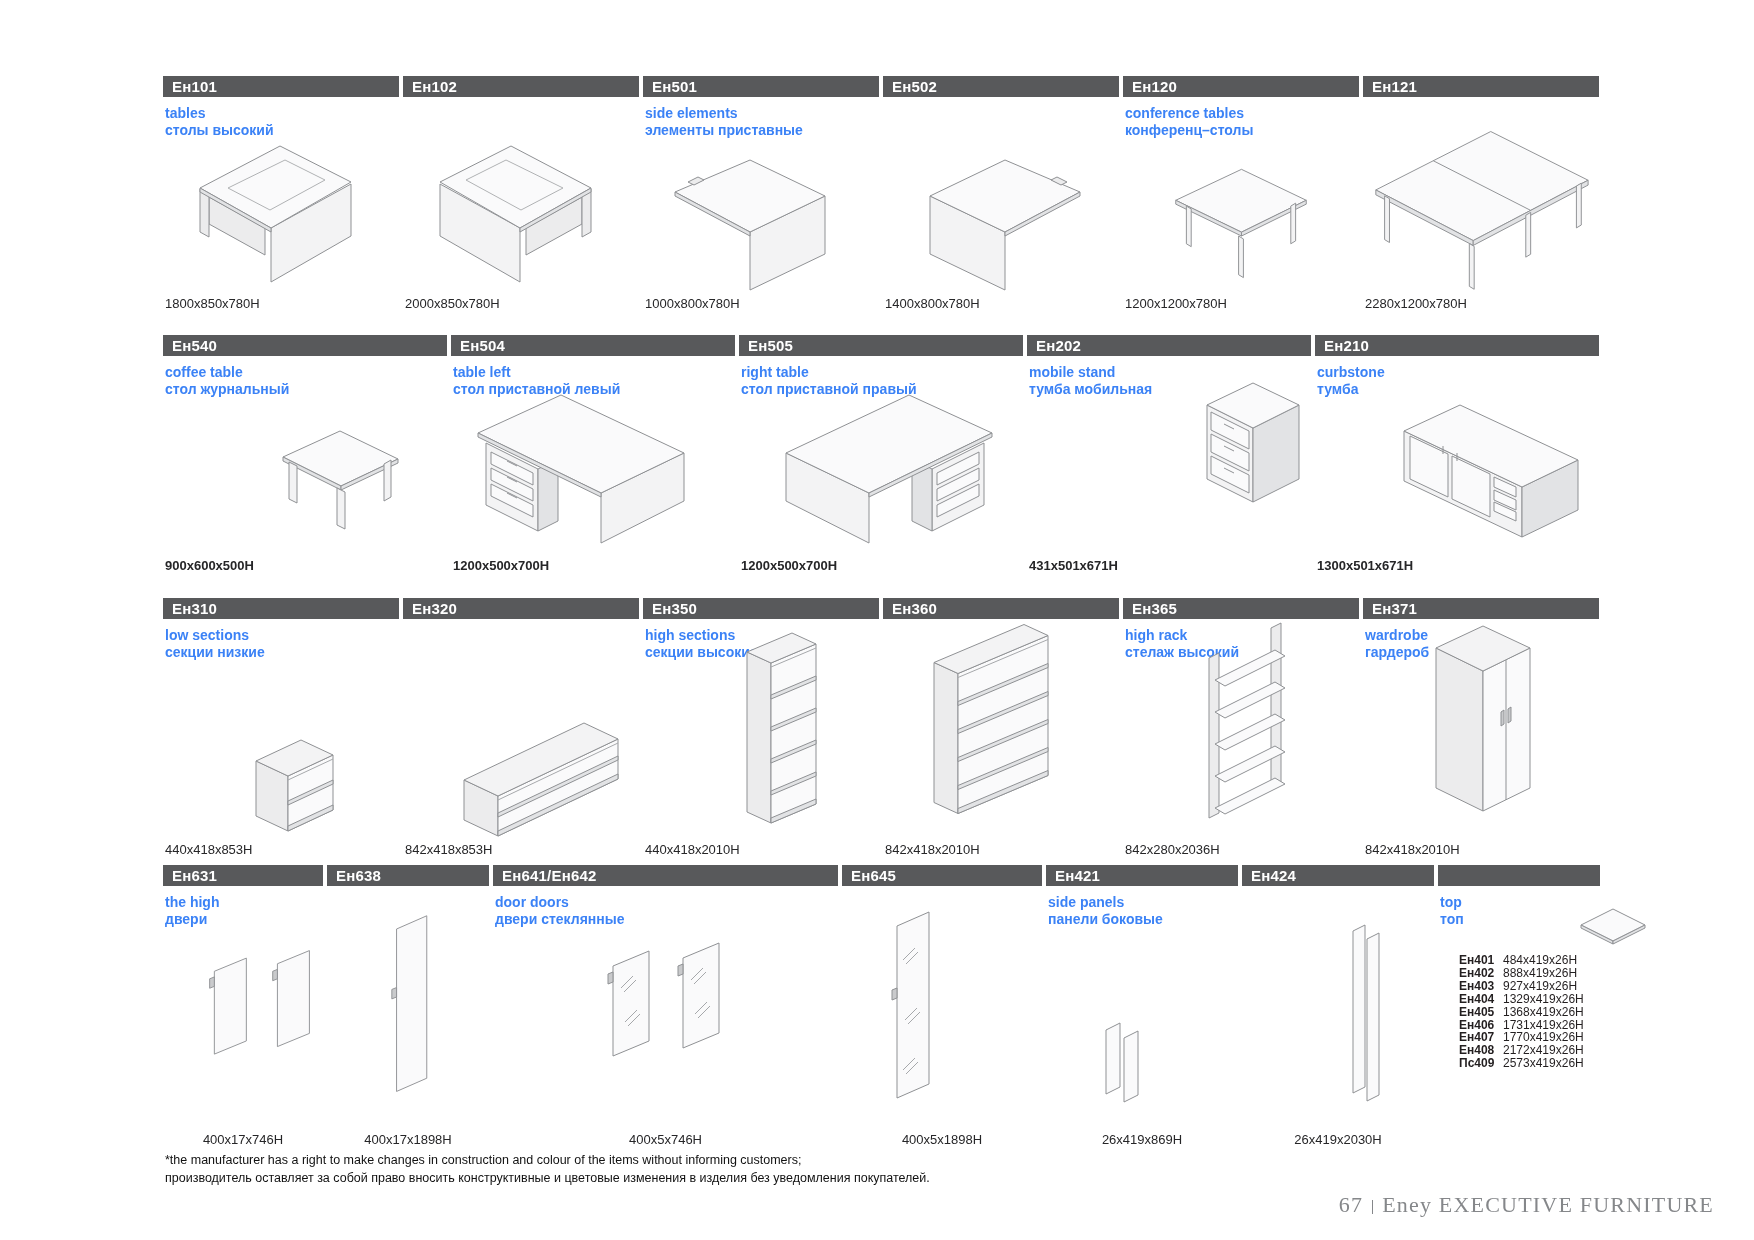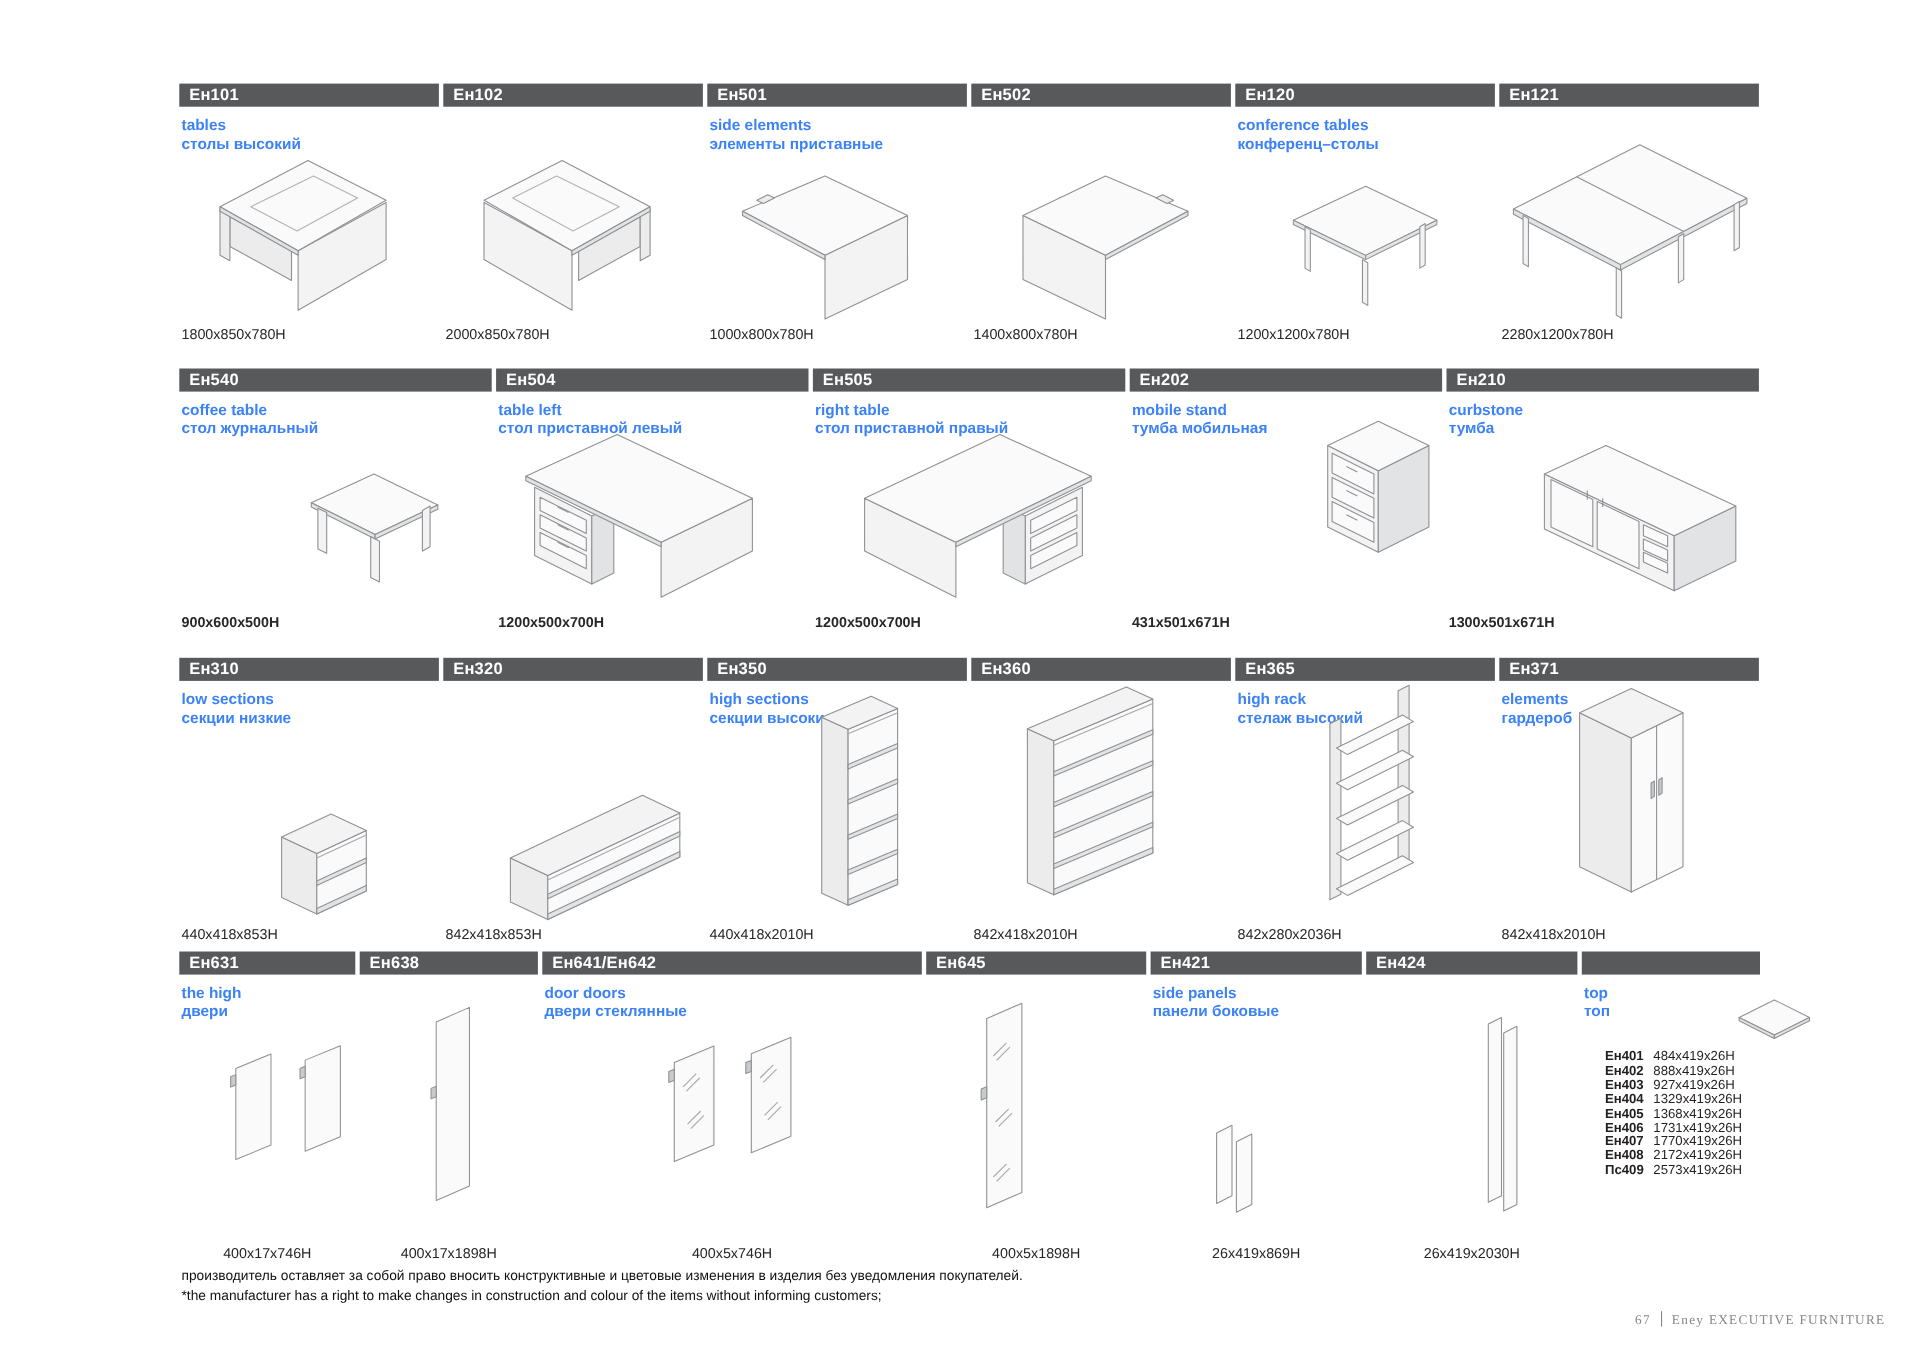--- a/index.html
+++ b/index.html
@@ -18,21 +18,21 @@
   svg polygon{fill:#f3f3f4;stroke:#8f9194;stroke-width:1;stroke-linejoin:round;}
   svg line{stroke:#8f9194;stroke-width:1;}
   svg line.ln{stroke:#a6a8ab;}
   svg .wh{fill:#fafafb;} svg .md{fill:#ececed;} svg .dk{fill:#e2e3e5;}
   svg .nof{fill:none;stroke:#b0b2b4;}
   svg .hd{fill:#c9cacc;}
   .toplist{position:absolute;left:21px;top:89px;font-size:12px;line-height:12.9px;white-space:nowrap;}
   .tli .tlc{display:inline-block;width:44px;font-weight:bold;}
   .footnote{position:absolute;left:165px;top:1152px;font-size:12.5px;line-height:17.5px;color:#111;}
   .footer{position:absolute;top:1192px;right:40px;font-family:"Liberation Serif","DejaVu Serif",serif;
-          font-size:12px;color:#85878a;letter-spacing:1.2px;}
+          font-size:22px;color:#85878a;letter-spacing:1.2px;}
   .footer .fdiv{display:inline-block;width:1px;height:14px;background:#85878a;margin:0 9px 0 9px;vertical-align:-2px;}
 </style>
 </head>
 <body>
 
 <div id="page">
 
   <div class="row r0" style="top:76px;height:240px">
 
     <div class="cell" style="left:163px;width:236px">
@@ -349,21 +349,21 @@
           <polygon class="wh" points="42,166 102,136 112,142 52,172"></polygon>
           <polygon class="wh" points="42,198 102,168 112,174 52,204"></polygon>
         </svg>
       </div>
       <div class="dims">842x280x2036H</div>
     </div>
 
     <div class="cell" style="left:1363px;width:236px">
       <div class="bar"><span>Ен371</span></div>
       <div class="desc">
-        <div>elements</div>
+        <div>wardrobe</div>
         <div>гардероб</div>
       </div>
       <div class="fig" style="left:55px;top:14px;width:140px;height:225px">
         <svg viewBox="0 0 140 225">
           <polygon class="md" points="18,36 18,176 65,199 65,59"></polygon>
           <polygon class="wh" points="65,59 65,199 112,176 112,36"></polygon>
           <line x1="88" y1="48" x2="88" y2="188"></line>
           <polygon points="18,36 65,14 112,36 65,59"></polygon>
           <polygon class="hd" points="83,100 86,98 86,112 83,114"></polygon>
           <polygon class="hd" points="90,97 93,95 93,109 90,111"></polygon>
@@ -492,21 +492,21 @@
         <div class="tli"><span class="tlc">Ен405</span><span class="tlv">1368x419x26H</span></div>
         <div class="tli"><span class="tlc">Ен406</span><span class="tlv">1731x419x26H</span></div>
         <div class="tli"><span class="tlc">Ен407</span><span class="tlv">1770x419x26H</span></div>
         <div class="tli"><span class="tlc">Ен408</span><span class="tlv">2172x419x26H</span></div>
         <div class="tli"><span class="tlc">Пс409</span><span class="tlv">2573x419x26H</span></div>
       </div>
     </div>
   </div>
 
   <div class="footnote">
+    <div>*the manufacturer has a right to make changes in construction and colour of the items without informing customers;</div>
     <div>производитель оставляет за собой право вносить конструктивные и цветовые изменения в изделия без уведомления покупателей.</div>
-    <div>*the manufacturer has a right to make changes in construction and colour of the items without informing customers;</div>
   </div>
 
   <div class="footer">
     <span>67</span><span class="fdiv"></span><span>Eney EXECUTIVE FURNITURE</span>
   </div>
 
 </div>
 
 </body></html>

